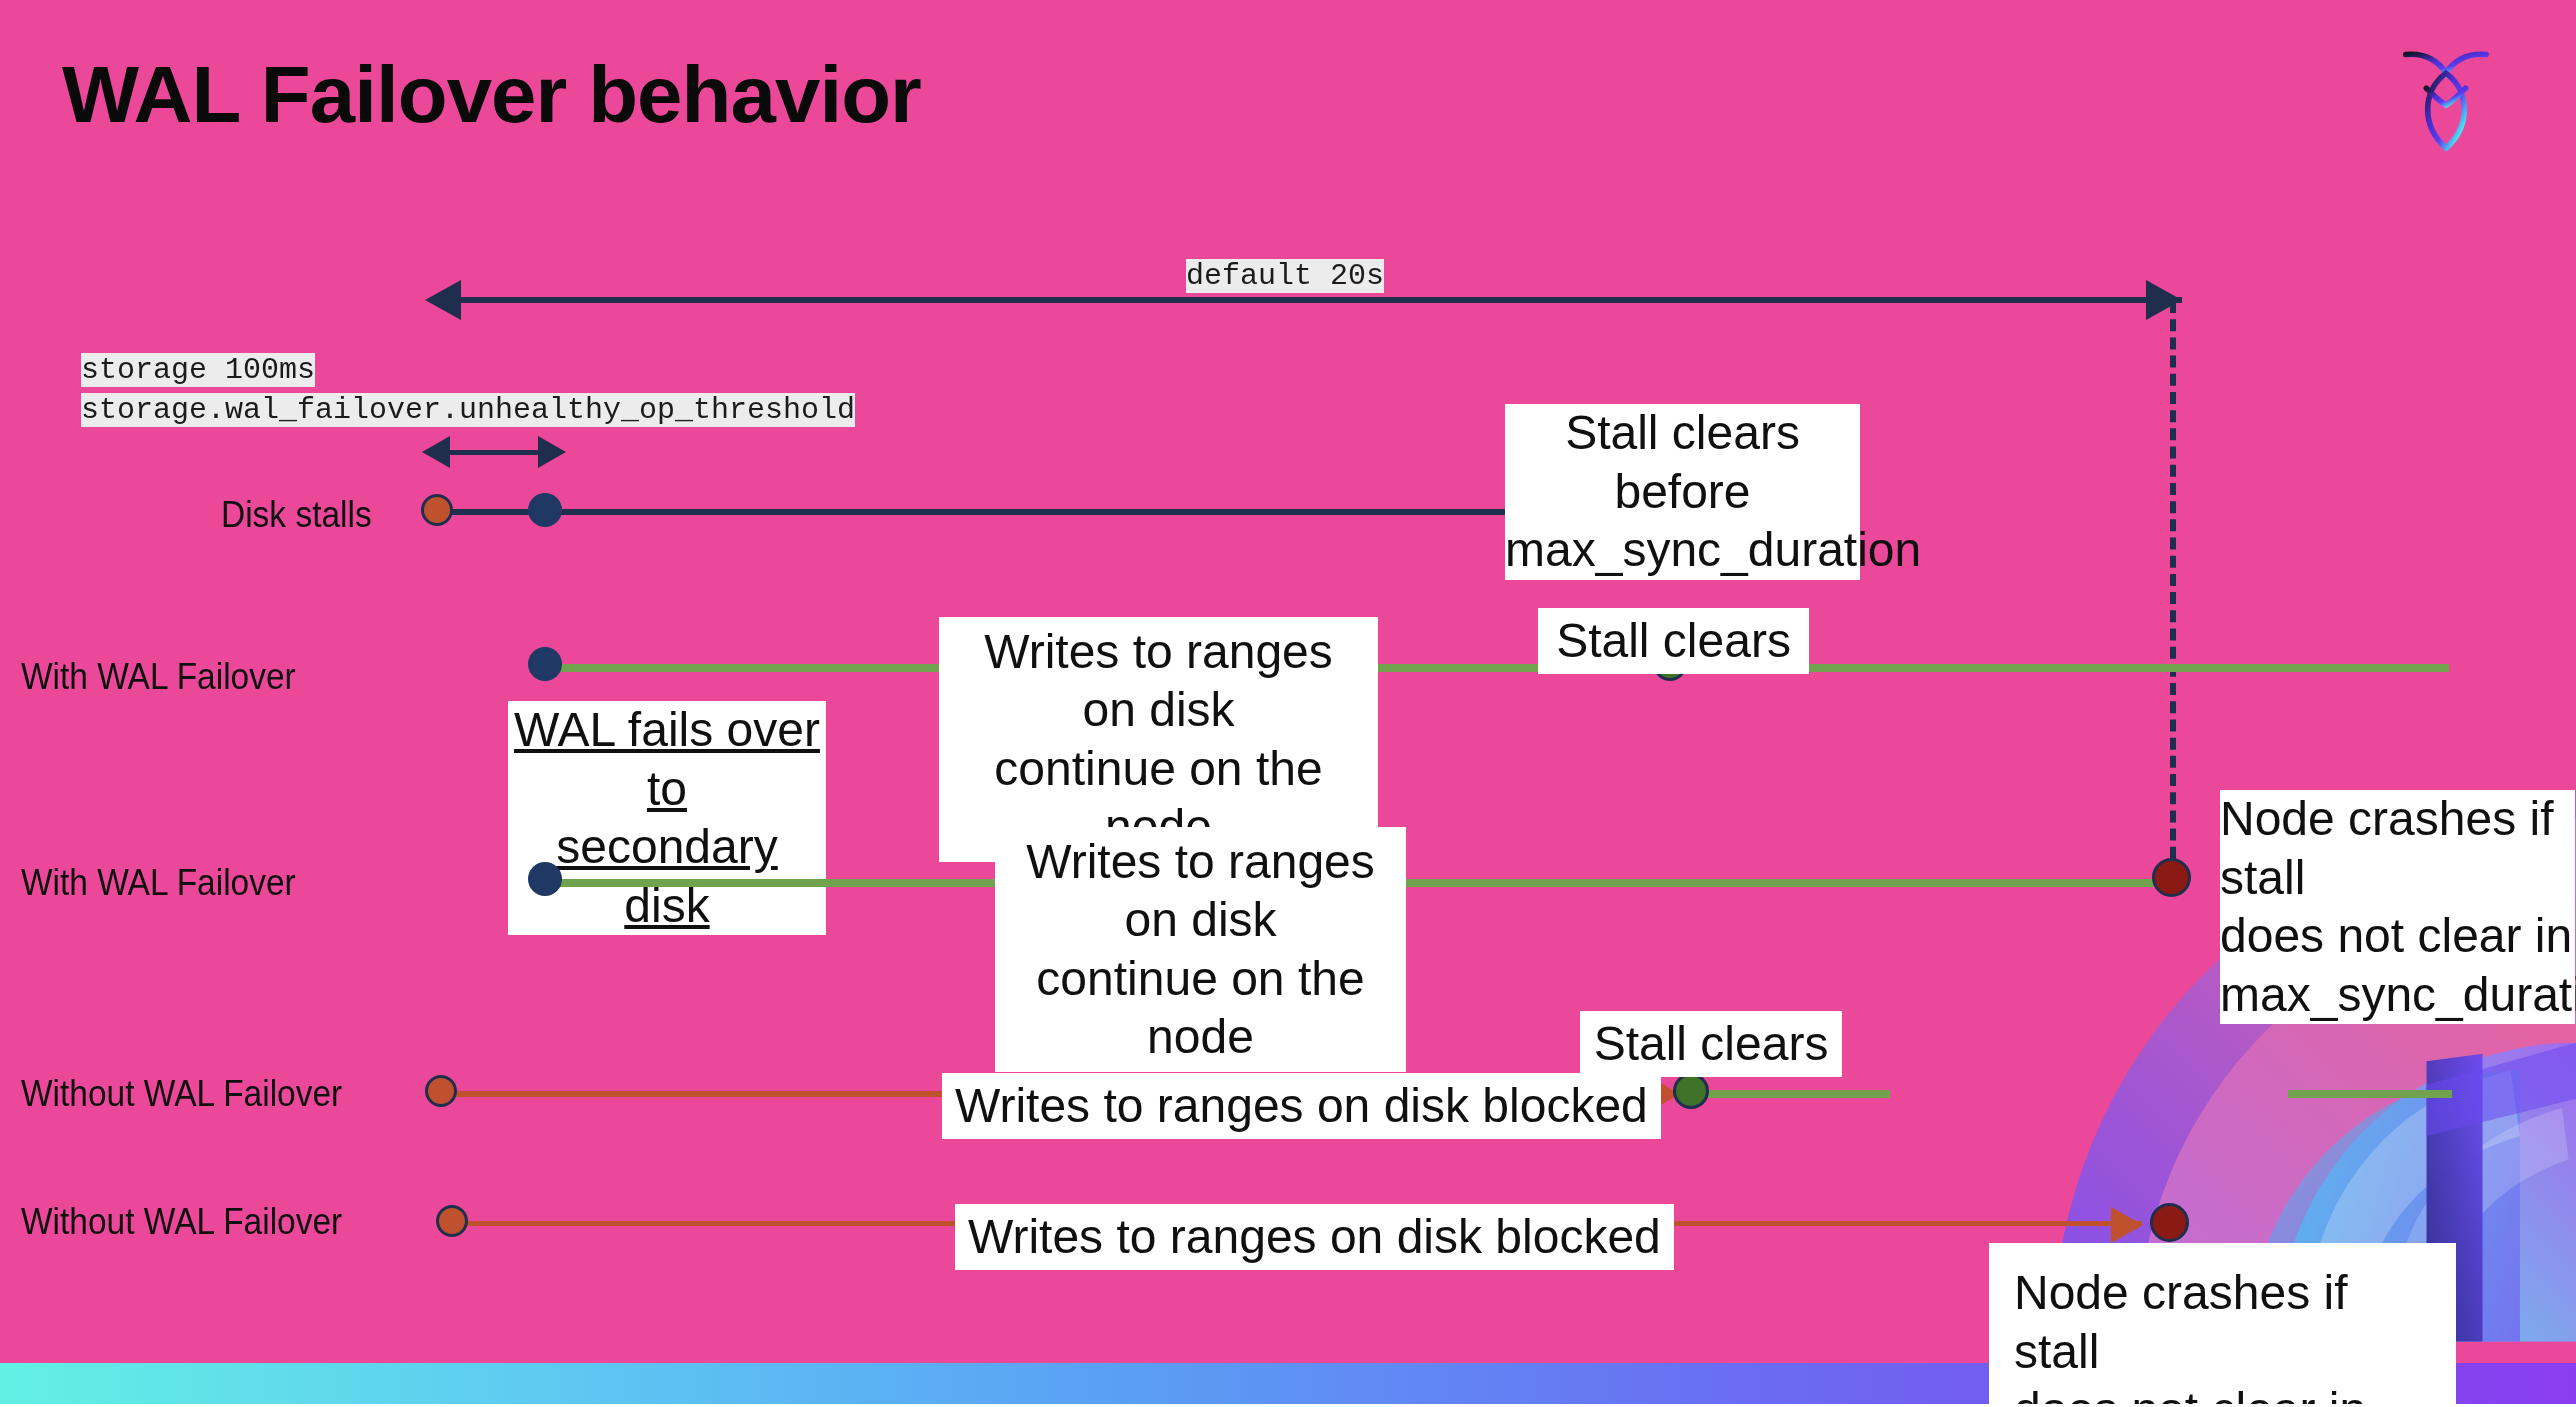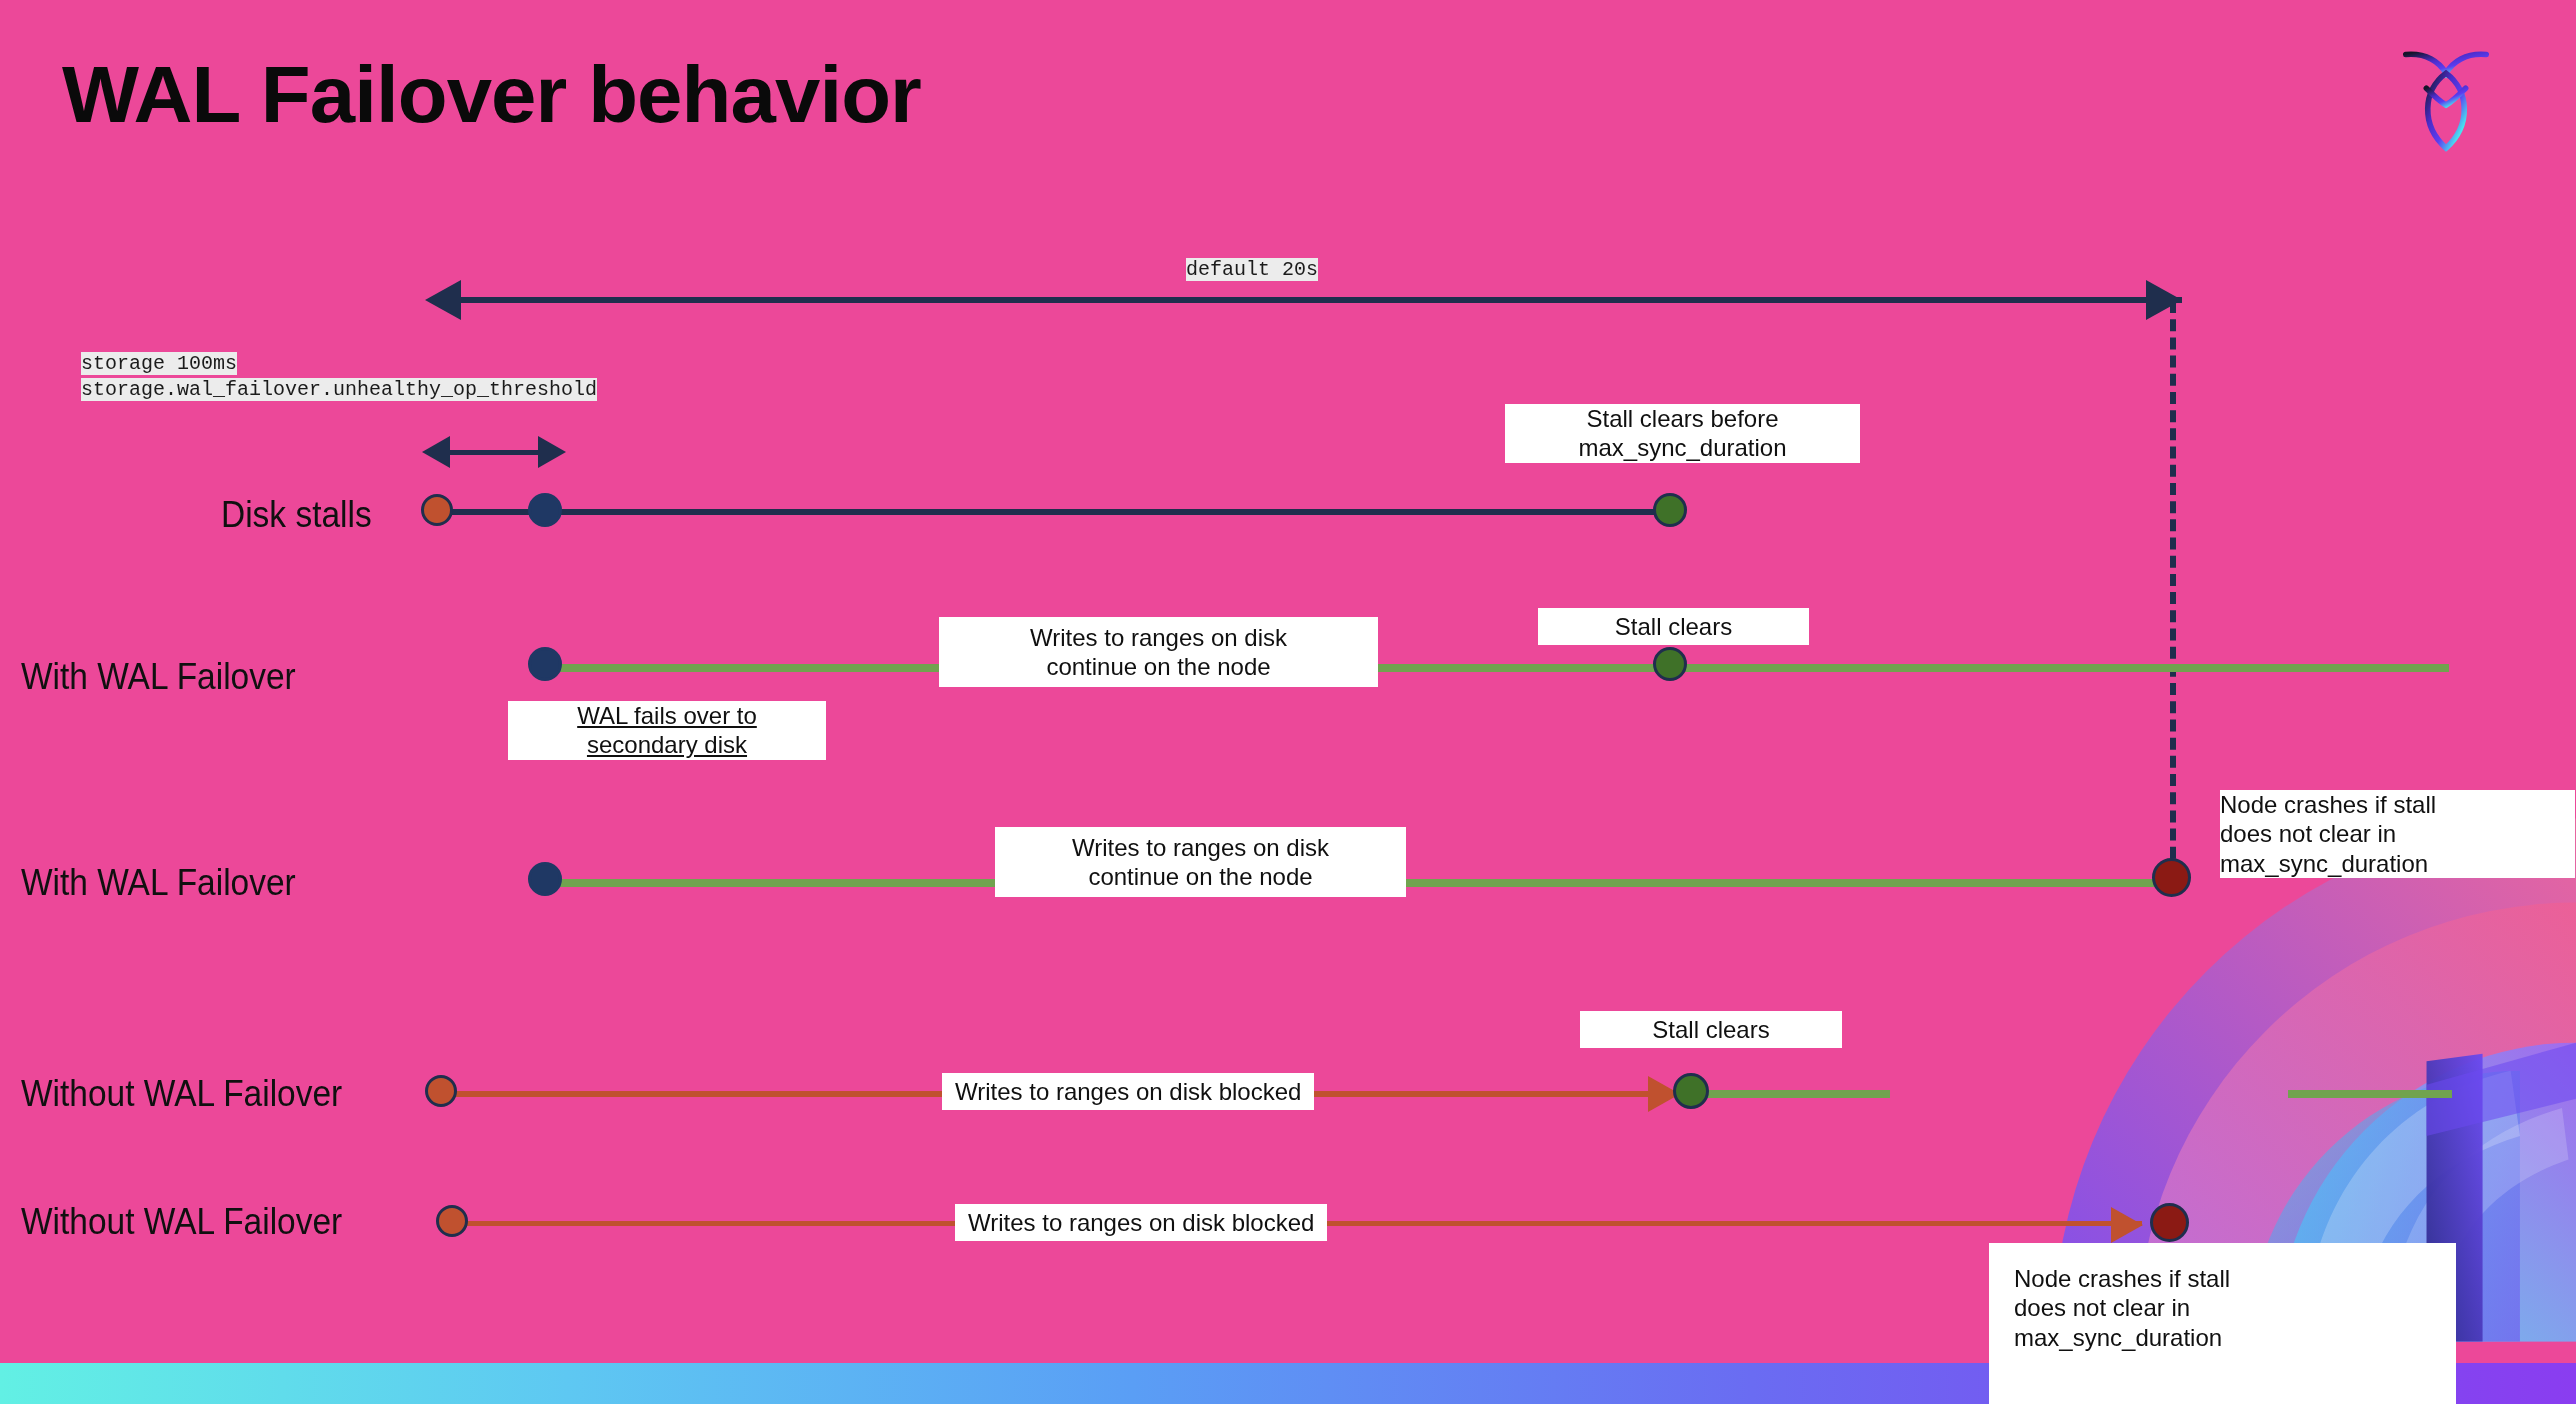--- a/index.html
+++ b/index.html
@@ -38,27 +38,27 @@
     position: absolute; left: 0; bottom: 0; width: 2576px; height: 41px;
     background: linear-gradient(90deg, #62f0e4 0%, #5ec8f2 22%, #5a9ef5 44%, #6a6cf2 68%, #7a4ff0 86%, #8a3df0 100%);
   }
 
   
   .rowlabel {
     position: absolute; font-size: 36px; color: #101010; white-space: nowrap;
     transform: scaleX(0.93); transform-origin: left center;
   }
   .note {
-    position: absolute; font-size: 24px; color: #101010; line-height: 1.22;
+    position: absolute; font-size: 48px; color: #101010; line-height: 1.22;
     white-space: pre-line; background: #ffffff;
   }
   .note.center { text-align: center; }
   .mono {
     position: absolute; font-family: "Liberation Mono", monospace;
-    font-size: 20px; color: #1b1b1b; line-height: 1.32; white-space: pre; padding-left: 44px;
+    font-size: 30px; color: #1b1b1b; line-height: 1.32; white-space: pre; padding-left: 44px;
   }
   .mono span { background: #ececec; }
 
   .line { position: absolute; height: 0; }
   .line.navy  { border-top: 6.5px solid #1f2e4d; }
   .line.green { border-top: 8.4px solid #71a34f; }
   .line.orange{ border-top: 6.5px solid #c0512f; }
   .line.thin-orange { border-top: 5.6px solid #c0512f; }
 
   .vdash {

